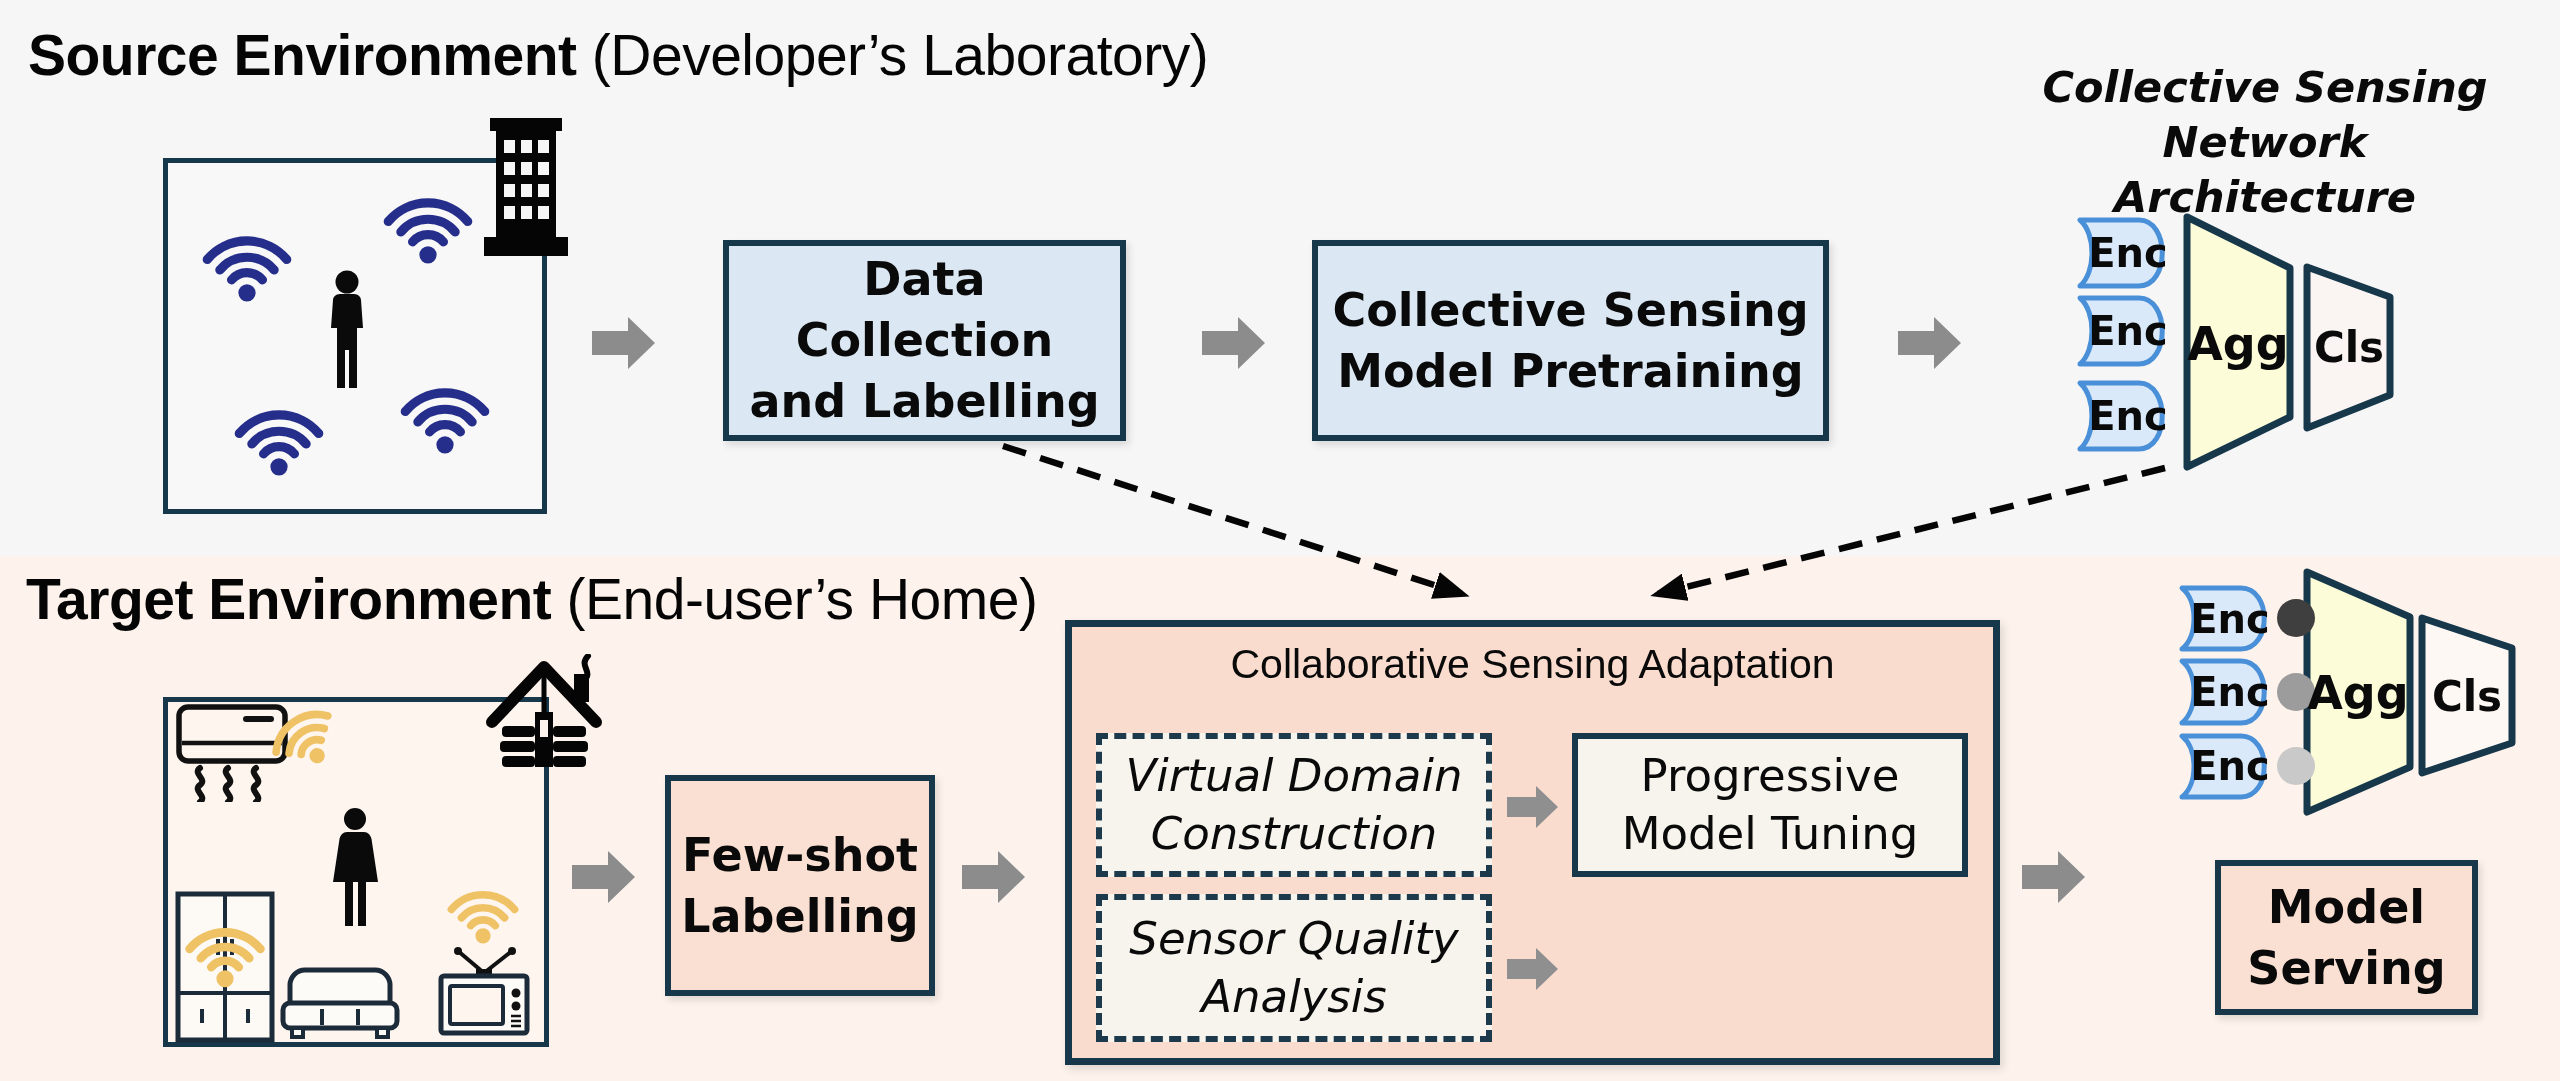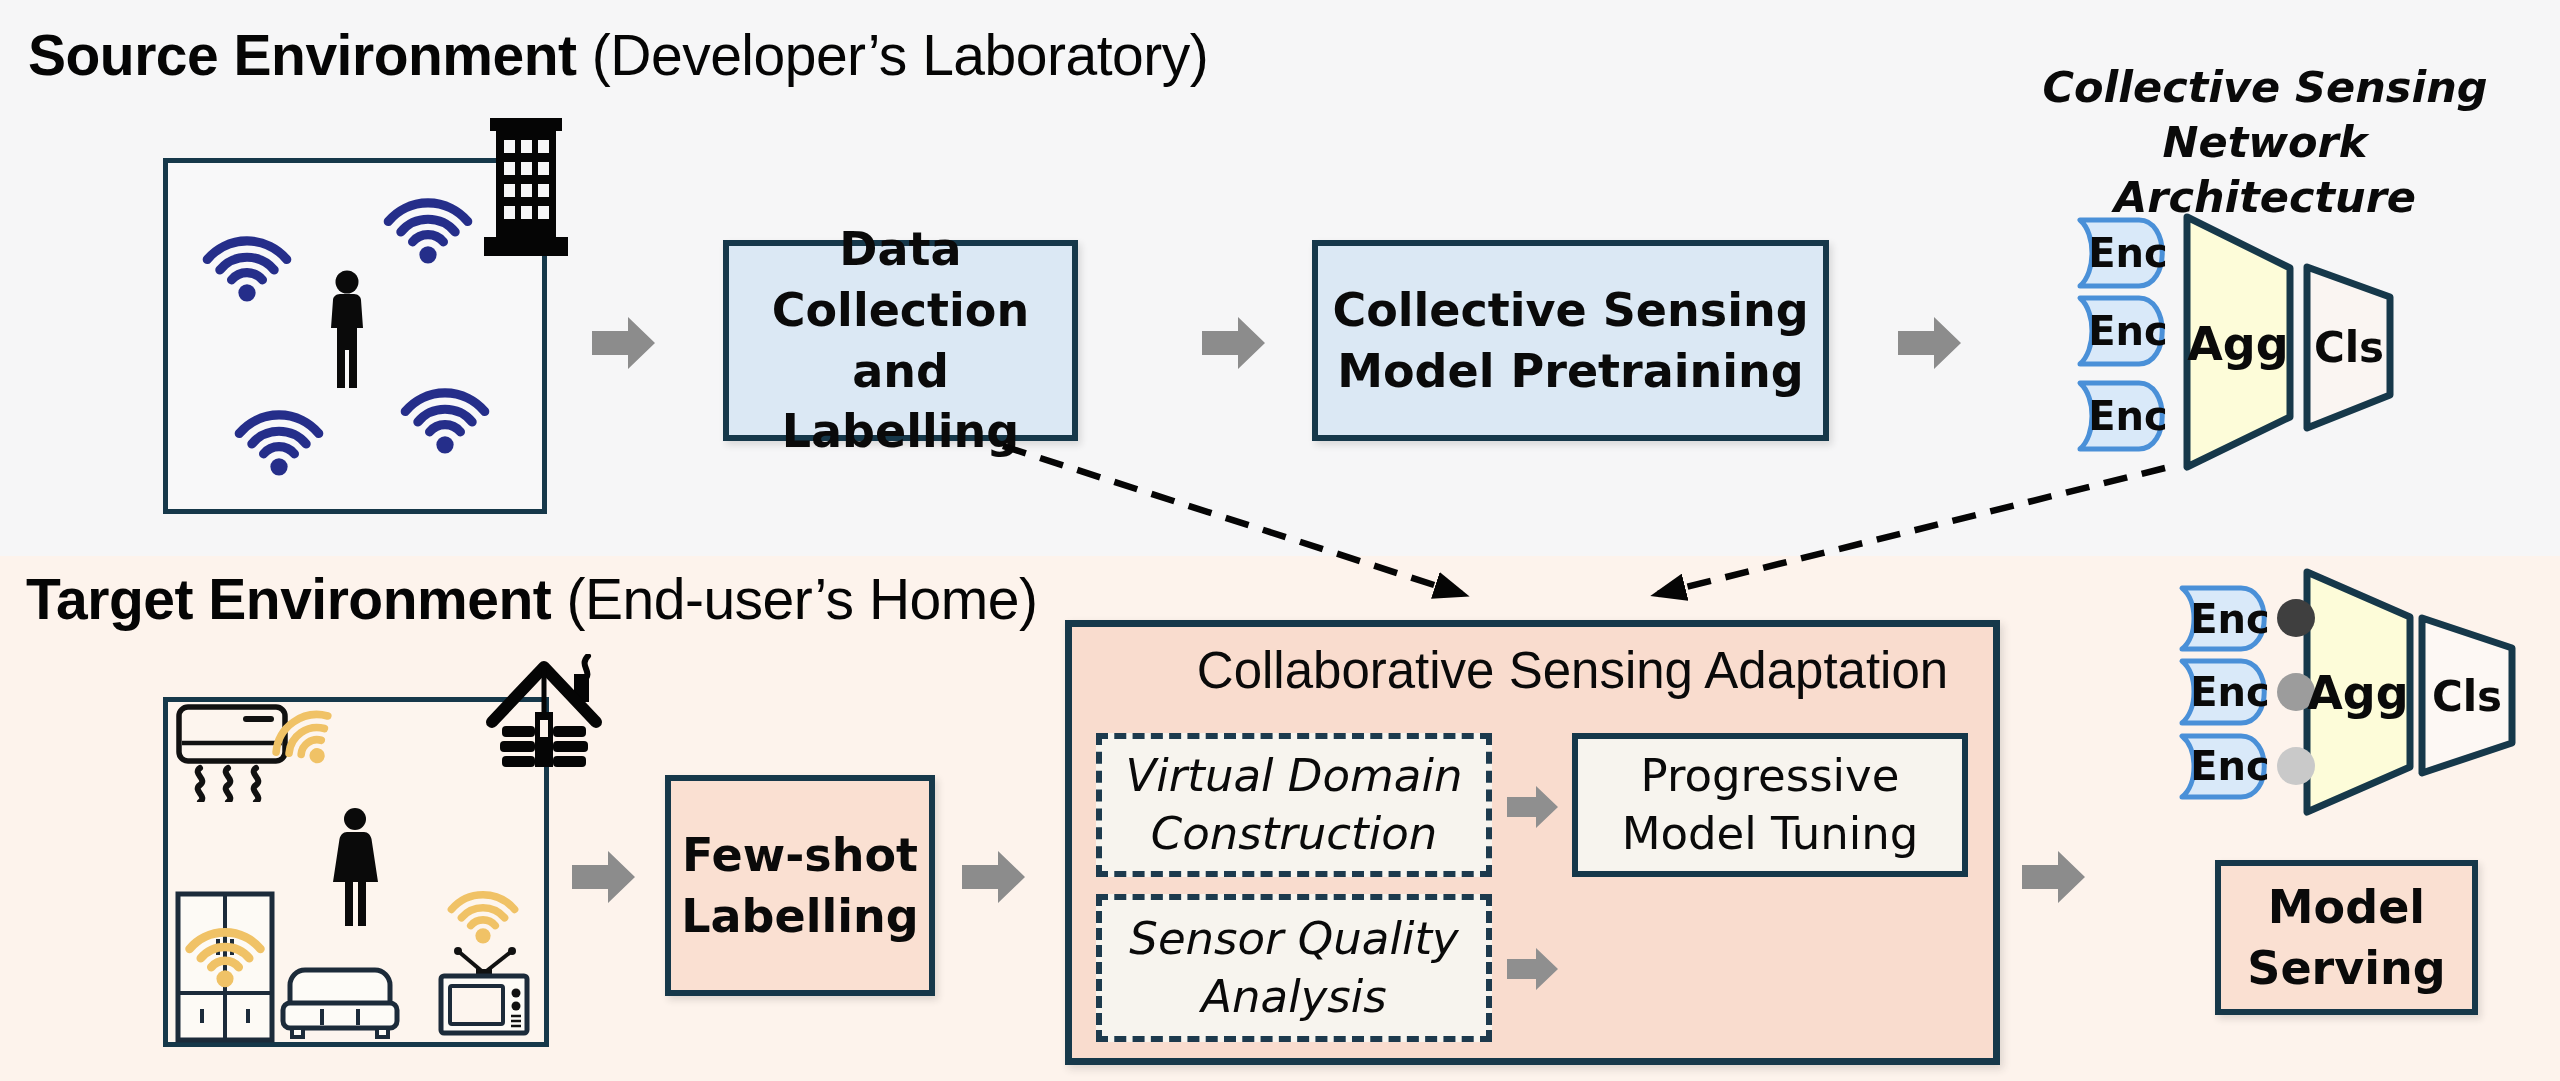--- a/index.html
+++ b/index.html
@@ -13,27 +13,27 @@
   .env-title .tr{font-weight:normal;}
   .room{position:absolute;border:5px solid #16384a;box-sizing:border-box;}
   .room-source{left:163px;top:158px;width:384px;height:356px;background:#f8f8f9;}
   .room-target{left:163px;top:697px;width:386px;height:350px;background:#fdf5ee;}
   .abs{position:absolute;}
   .fbox{position:absolute;box-sizing:border-box;display:flex;align-items:center;justify-content:center;text-align:center;white-space:pre-line;color:#0a0a0a;box-shadow:3px 4px 7px rgba(40,40,40,0.14);}
   .navy-border{border:6px solid #16384a;}
   .blue{background:#dbe8f4;}
   .peach{background:#fae0d2;}
   .box-label{font-weight:bold;font-size:46px;line-height:1.32;}
-  .box-collection{left:723px;top:240px;width:355px;height:201px;}
+  .box-collection{left:723px;top:240px;width:403px;height:201px;}
   .box-pretraining{left:1312px;top:240px;width:517px;height:201px;}
   .box-fewshot{left:665px;top:775px;width:270px;height:221px;}
   .box-serving{left:2215px;top:860px;width:263px;height:155px;}
   .net-title{position:absolute;left:2020px;top:60px;width:490px;text-align:center;font-weight:bold;font-style:italic;font-size:43px;line-height:1.28;color:#0a0a0a;white-space:pre-line;}
   .collab{position:absolute;left:1065px;top:620px;width:935px;height:445px;background:#f9dcce;border:7px solid #16384a;box-sizing:border-box;box-shadow:3px 4px 8px rgba(40,40,40,0.15);}
-  .collab-title{position:absolute;left:0;top:14px;width:100%;text-align:center;font-family:"Liberation Sans",sans-serif;font-weight:400;font-size:51px;color:#0a0a0a;padding-left:40px;}
+  .collab-title{position:absolute;left:0;top:14px;width:100%;text-align:center;font-family:"Liberation Sans",sans-serif;font-weight:400;font-size:41px;color:#0a0a0a;}
   .inner-box{position:absolute;box-sizing:border-box;display:flex;align-items:center;justify-content:center;text-align:center;white-space:pre-line;background:#f7f4ee;color:#0a0a0a;font-size:45px;font-weight:normal;line-height:1.3;}
   .dashedb{border:6px dashed #1d3a4d;font-style:italic;}
   .solidb{border:6px solid #16384a;}
   .ibox1{left:24px;top:106px;width:396px;height:144px;}
   .ibox2{left:500px;top:106px;width:396px;height:144px;}
   .ibox3{left:24px;top:267px;width:396px;height:148px;}
   .ibox4{left:500px;top:267px;width:396px;height:148px;}
   .overlay{position:absolute;left:0;top:0;pointer-events:none;z-index:9;}
   svg{display:block;}
   svg text{font-family:"DejaVu Sans",sans-serif;font-weight:bold;fill:#0a0a0a;}

